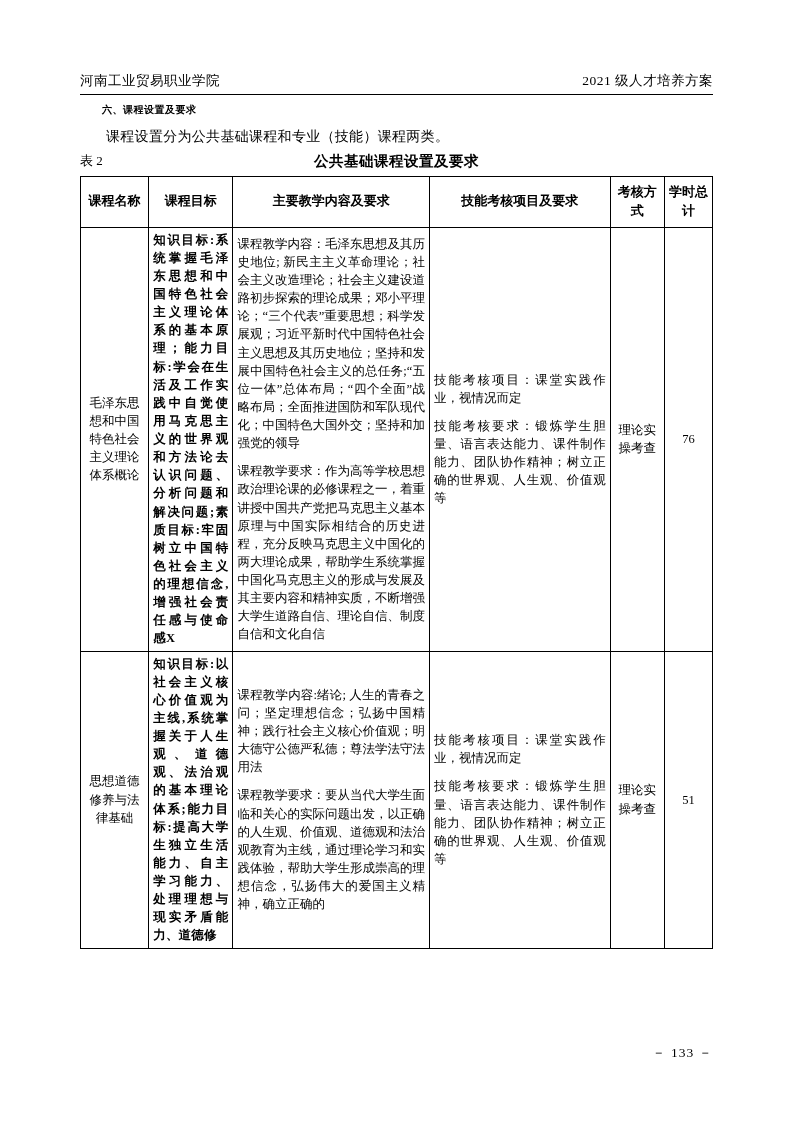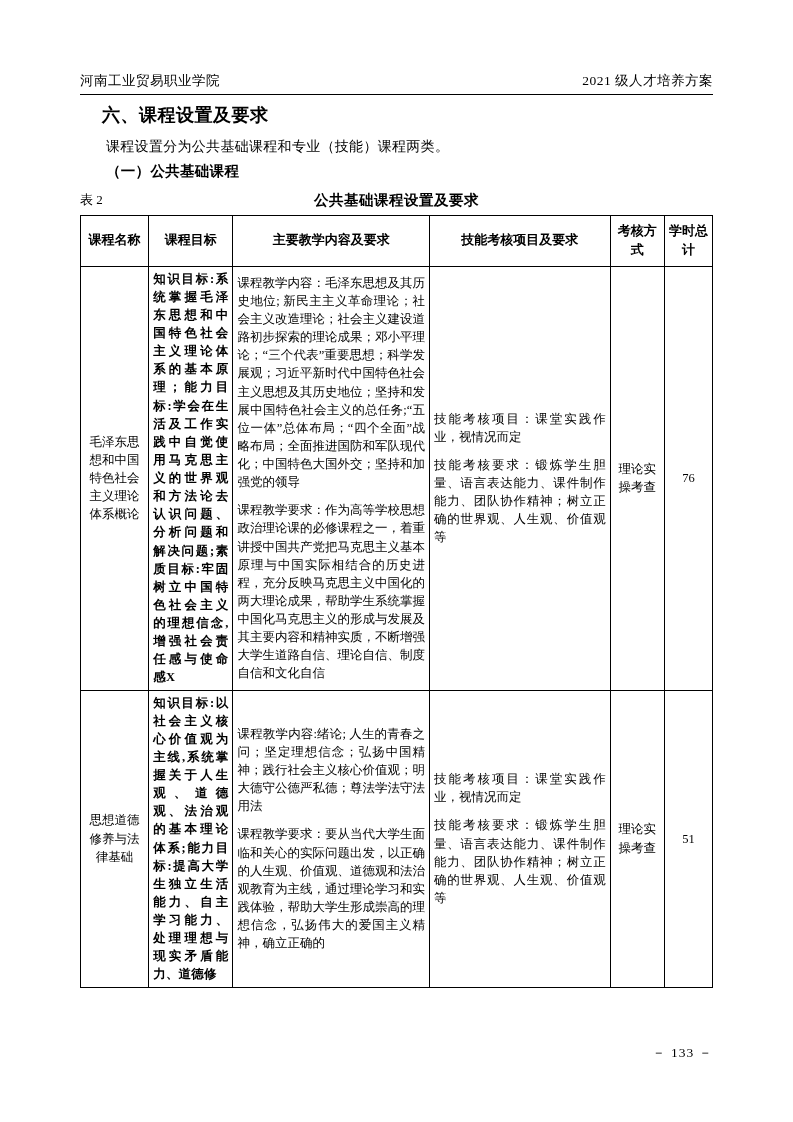--- a/index.html
+++ b/index.html
@@ -40,21 +40,21 @@
     border-bottom: 1px solid #000;
     height: 0;
   }
   .content {
     position: absolute;
     top: 103px;
     left: 80px;
     right: 80px;
   }
   .section-title {
-    font-size: 18px;
+    font-size: 10px;
     font-weight: bold;
     margin: 0 0 6px 22px;
     letter-spacing: 0.5px;
   }
   .para {
     font-size: 14px;
     margin: 11px 0 6px 26px;
     letter-spacing: 0.3px;
   }
   .subsection-title {
@@ -136,21 +136,20 @@
   <div class="header">
     <span>河南工业贸易职业学院</span>
     <span>2021 级人才培养方案</span>
   </div>
   <div class="header-rule"></div>
 
   <div class="content">
 
     <h2 class="section-title">六、课程设置及要求</h2>
     <p class="para">课程设置分为公共基础课程和专业（技能）课程两类。</p>
-    <h3 class="subsection-title">（一）公共基础课程</h3>
 
     <div class="table-caption">
       <span class="tbl-num">表 2</span>
       <span class="tbl-title">公共基础课程设置及要求</span>
     </div>
 
     <table class="course">
       <colgroup>
         <col class="col-name">
         <col class="col-goal">

